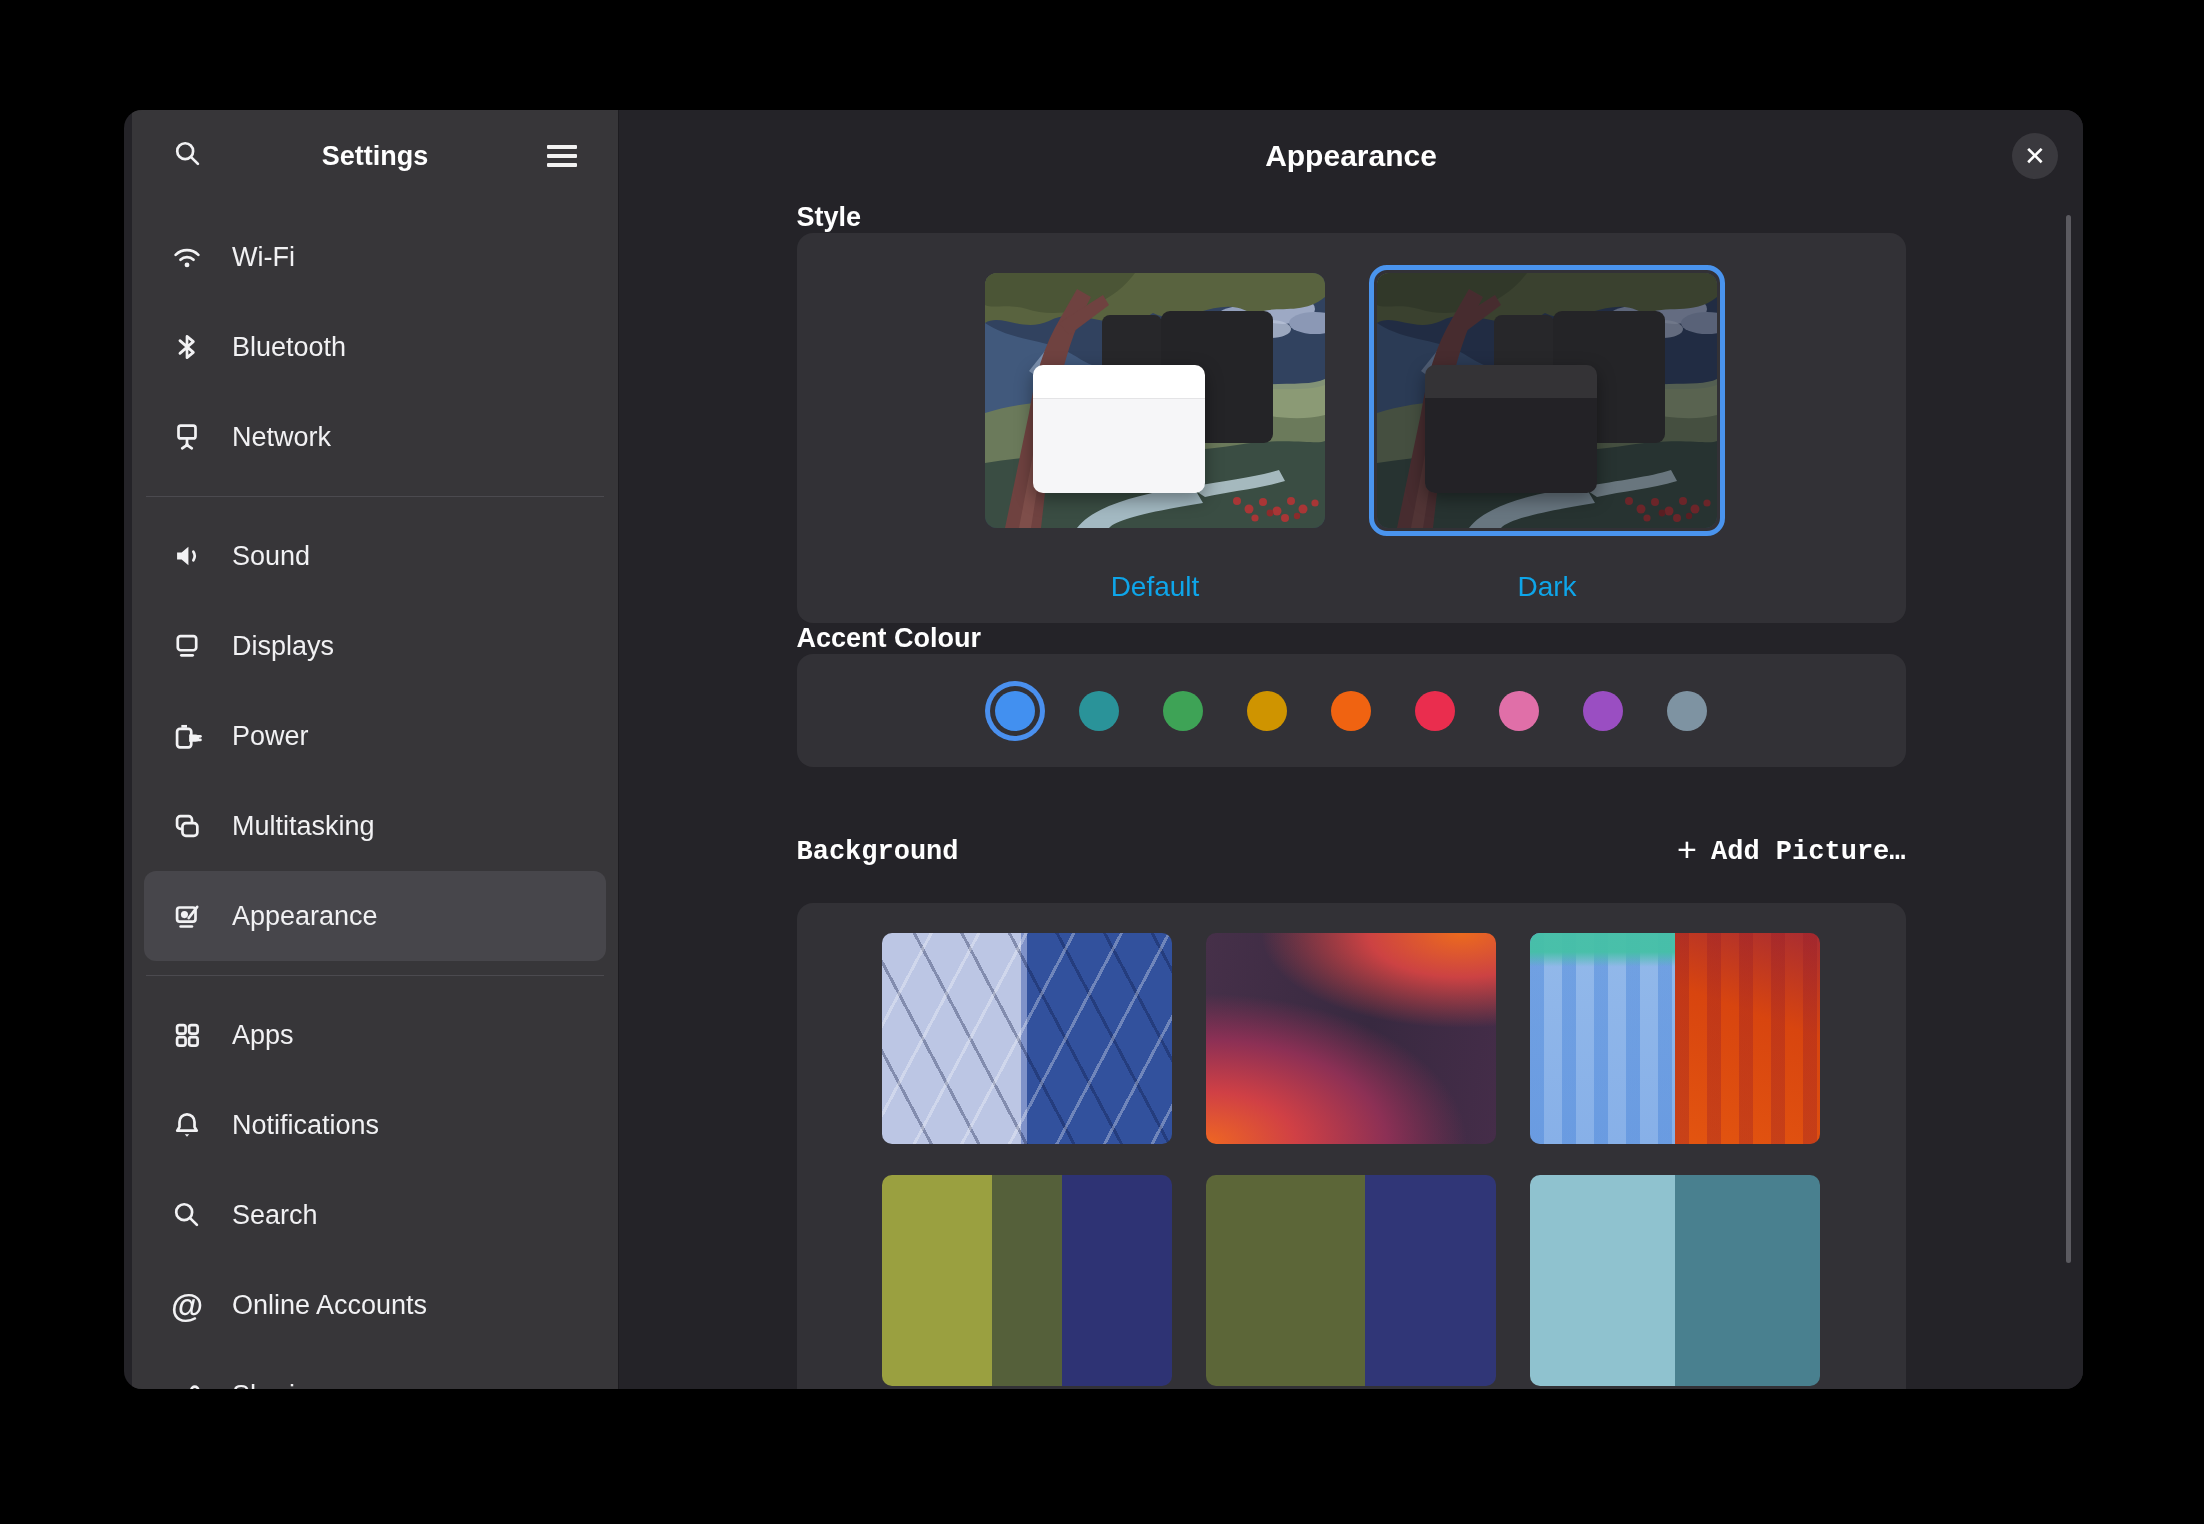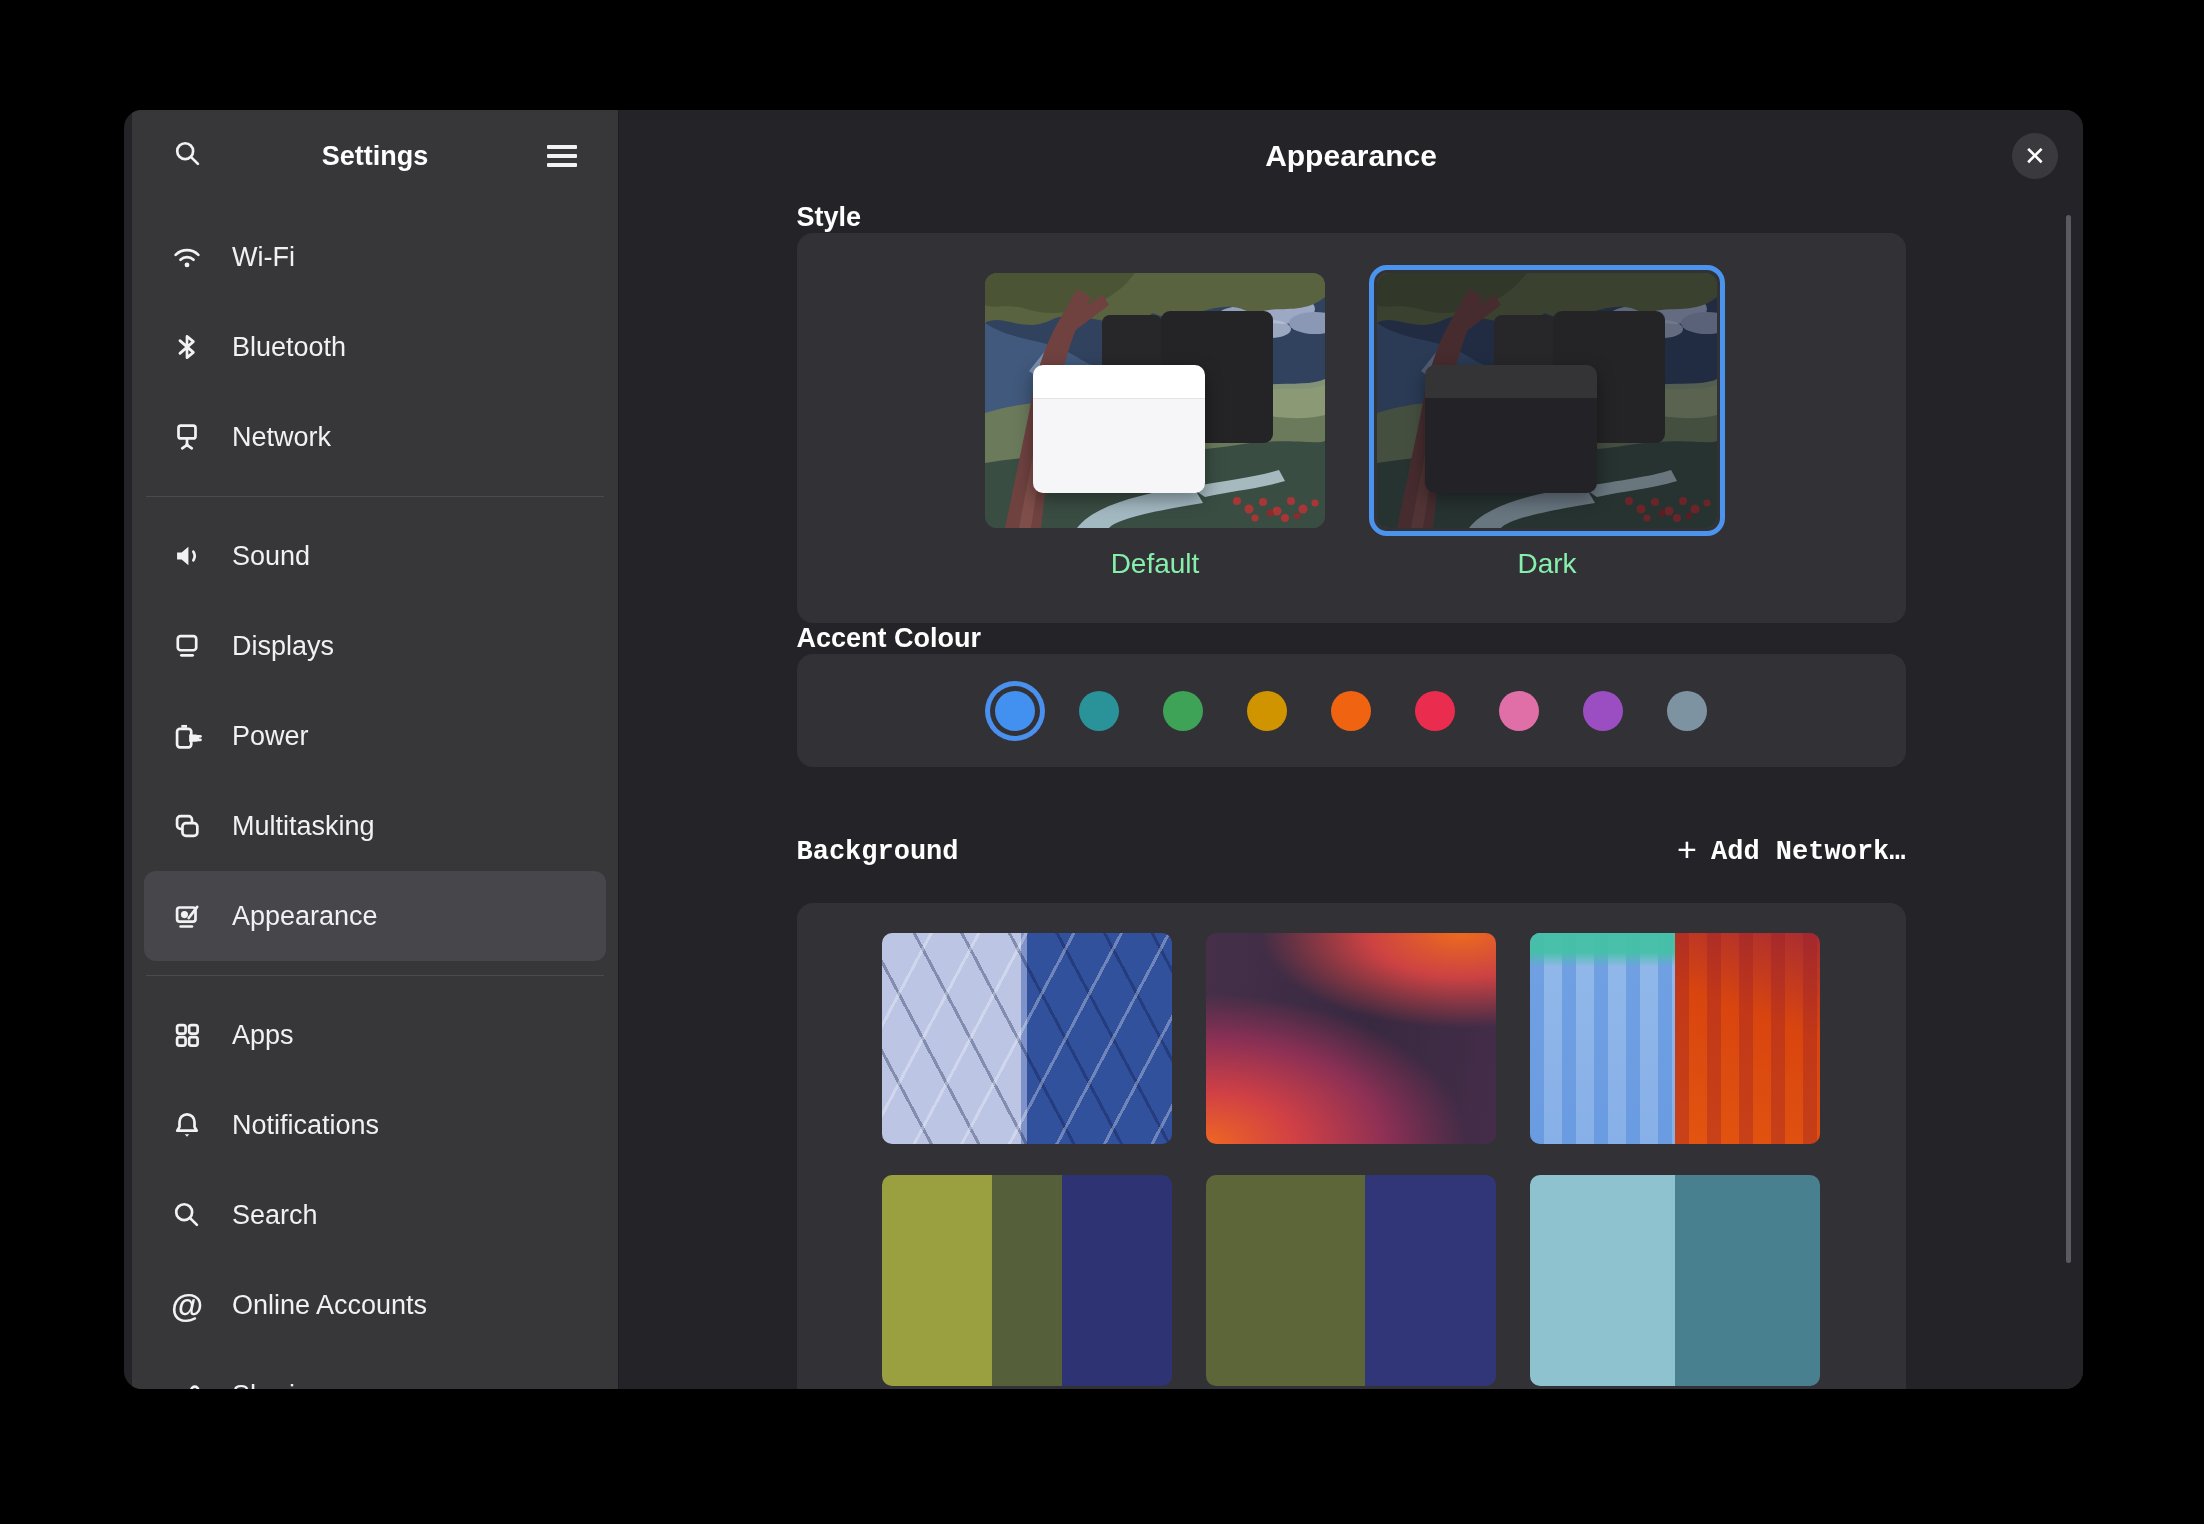--- a/index.html
+++ b/index.html
@@ -51,21 +51,21 @@
   .card{background:#323136;border-radius:16px;}
 
   
   .style-card{height:390px;display:flex;justify-content:center;gap:36px;padding-top:32px;box-sizing:border-box;}
   .style-opt{display:flex;flex-direction:column;align-items:center;cursor:pointer;}
   .frame{border:5px solid transparent;padding:3px;border-radius:18px;}
   .frame.selected{border-color:#4a94ee;}
   .shot{width:340px;height:255px;border-radius:12px;overflow:hidden;position:relative;}
   .shot svg.wp{position:absolute;inset:0;width:100%;height:100%;}
   .dim{position:absolute;inset:0;background:rgba(8,10,20,.38);}
-  .opt-label{margin-top:12px;color:#86efac;font-size:28px;}
+  .opt-label{margin-top:35px;color:#0ea5e9;font-size:28px;}
   .mock{position:absolute;border-radius:8px;}
   .mock-a{left:117px;top:42px;width:60px;height:88px;background:#27272a;}
   .mock-b{left:176px;top:38px;width:112px;height:132px;background:#242427;border-radius:9px;}
   .mock-front{left:48px;top:92px;width:172px;height:128px;border-radius:10px;overflow:hidden;
               box-shadow:0 6px 18px rgba(0,0,0,.38);display:flex;flex-direction:column;}
   .mock-front .bar{height:33px;flex:none;}
   .mock-front .body{flex:1;}
   .light .bar{background:#ffffff;border-bottom:1px solid #e4e4e6;}
   .light .body{background:#f6f6f8;}
   .darkwin .bar{background:#343336;}
@@ -365,21 +365,21 @@
           <span class="dot" style="background-color: rgb(234, 45, 78);"></span>
           <span class="dot" style="background-color: rgb(224, 111, 168);"></span>
           <span class="dot" style="background-color: rgb(154, 78, 194);"></span>
           <span class="dot" style="background-color: rgb(126, 147, 162);"></span>
         </div>
 
         <div class="bg-row-head">
           <h2 class="sec">Background</h2>
           <div class="add-pic">
             <span class="plus">+</span>
-            <span class="lbl">Add Network…</span>
+            <span class="lbl">Add Picture…</span>
           </div>
         </div>
 
         <div class="card bg-card">
           <div class="thumb-row">
             <div class="thumb t-diamonds"></div>
             <div class="thumb t-waves"></div>
             <div class="thumb">
               <div class="half drip-l"></div>
                 <div class="half drip-r"></div>

